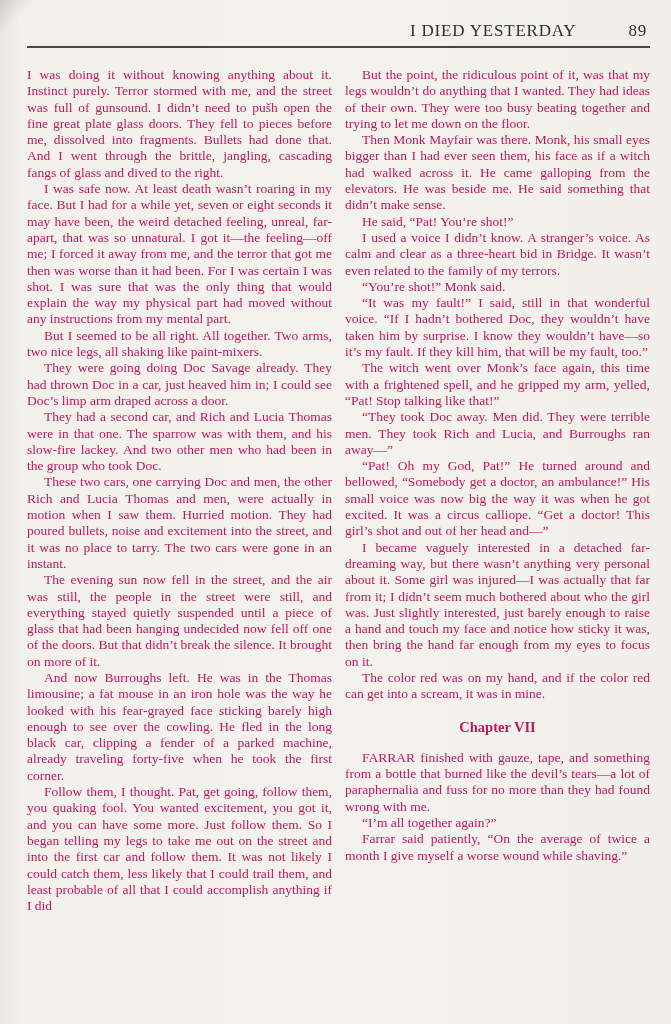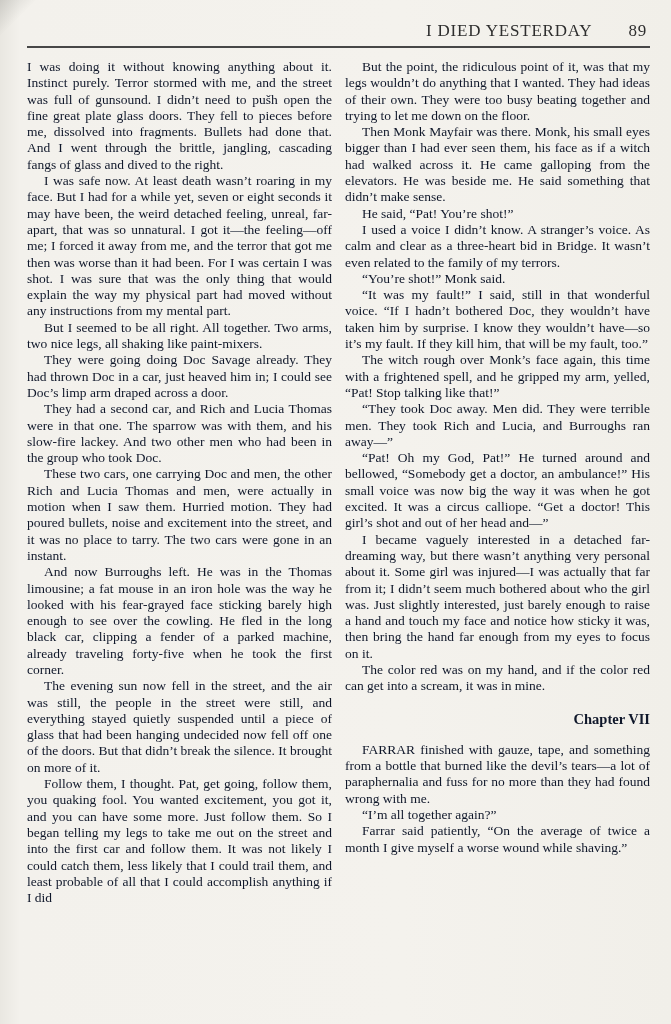--- a/index.html
+++ b/index.html
@@ -19,53 +19,54 @@
   .page {
     box-sizing: border-box;
     width: 671px;
     height: 1024px;
     padding: 21px 21px 0 27px;
   }
   .running-header {
     display: flex;
     justify-content: flex-end;
     align-items: baseline;
-    gap: 36px;
+    gap: 52px;
     font-size: 17px;
     letter-spacing: 0.8px;
     color: #2e2e2e;
     padding-right: 3px;
   }
   .header-rule {
     border: none;
     border-top: 2px solid #474747;
     margin: 5px 0 11px 0;
   }
   .columns {
     display: flex;
     gap: 13px;
   }
   .col {
     width: 305px;
     font-size: 13.5px;
     line-height: 16.3px;
     text-align: justify;
-    color: #0f172a;
+    color: #be185d;
+    margin-top: 8px;
   }
   .col p {
     margin: 0;
     text-indent: 17px;
   }
   .col p.no-indent {
     text-indent: 0;
   }
   .italic {
   }
   .chapter-heading {
-    text-align: right;
+    text-align: center;
     font-weight: bold;
     font-size: 14.5px;
     margin: 16px 0 15px 0;
   }
 </style>
 </head>
 <body>
 
 <div class="page">
   <div class="running-header">
@@ -74,32 +75,32 @@
   </div>
   <hr class="header-rule">
   <div class="columns">
     <div class="col">
         <p class="no-indent"><span>I was doing it without knowing anything about it. Instinct purely. Terror stormed with me, and the street was full of gunsound. I didn’t need to pušh open the fine great plate glass doors. They fell to pieces before me, dissolved into fragments. Bullets had done that. And I went through the brittle, jangling, cascading fangs of glass and dived to the right.</span></p>
         <p><span>I was safe now. At least death wasn’t roaring in my face. But I had for a while yet, seven or eight seconds it may have been, the weird detached feeling, unreal, far-apart, that was so unnatural. I got it—the feeling—off me; I forced it away from me, and the terror that got me then was worse than it had been. For I was certain I was shot. I was sure that was the only thing that would explain the way my physical part had moved without any instructions from my mental part.</span></p>
         <p><span>But I seemed to be all right. All together. Two arms, two nice legs, all shaking like paint-mixers.</span></p>
         <p><span>They were going doing Doc Savage already. They had thrown Doc in a car, just heaved him in; I could see Doc’s limp arm draped across a door.</span></p>
         <p><span>They had a second car, and Rich and Lucia Thomas were in that one. The sparrow was with them, and his slow-fire lackey. And two other men who had been in the group who took Doc.</span></p>
         <p><span>These two cars, one carrying Doc and men, the other Rich and Lucia Thomas and men, were actually in motion when I saw them. Hurried motion. They had poured bullets, noise and excitement into the street, and it was no place to tarry. The two cars were gone in an instant.</span></p>
+        <p><span>The evening sun now fell in the street, and the air was still, the people in the street were still, and everything stayed quietly suspended until a piece of glass that had been hanging undecided now fell off one of the doors. But that didn’t break the silence. It brought on more of it.</span></p>
         <p><span>And now Burroughs left. He was in the Thomas limousine; a fat mouse in an iron hole was the way he looked with his fear-grayed face sticking barely high enough to see over the cowling. He fled in the long black car, clipping a fender of a parked machine, already traveling forty-five when he took the first corner.</span></p>
-        <p><span>The evening sun now fell in the street, and the air was still, the people in the street were still, and everything stayed quietly suspended until a piece of glass that had been hanging undecided now fell off one of the doors. But that didn’t break the silence. It brought on more of it.</span></p>
         <p><span class="italic">Follow them, </span><span>I thought. </span><span class="italic">Pat, get going, follow them, you quaking fool. You wanted excitement, you got it, and you can have some more. Just follow them. </span><span>So I began telling my legs to take me out on the street and into the first car and follow them. It was not likely I could catch them, less likely that I could trail them, and least probable of all that I could accomplish anything if I did</span></p>
       </div>
     <div class="col">
         <p><span>But the point, the ridiculous point of it, was that my legs wouldn’t do anything that I wanted. They had ideas of their own. They were too busy beating together and trying to let me down on the floor.</span></p>
         <p><span>Then Monk Mayfair was there. Monk, his small eyes bigger than I had ever seen them, his face as if a witch had walked across it. He came galloping from the elevators. He was beside me. He said something that didn’t make sense.</span></p>
         <p><span>He said, “Pat! You’re shot!”</span></p>
         <p><span>I used a voice I didn’t know. A stranger’s voice. As calm and clear as a three-heart bid in Bridge. It wasn’t even related to the family of my terrors.</span></p>
         <p><span>“You’re shot!” Monk said.</span></p>
         <p><span>“It was my fault!” I said, still in that wonderful voice. “If I hadn’t bothered Doc, they wouldn’t have taken him by surprise. I know they wouldn’t have—so it’s my fault. If they kill him, that will be my fault, too.”</span></p>
-        <p><span>The witch rough over Monk’s face again, this time with a frightened spell, and he gripped my arm, yelled, “Pat! Stop talking like that!”</span></p>
+        <p><span>The witch went over Monk’s face again, this time with a frightened spell, and he gripped my arm, yelled, “Pat! Stop talking like that!”</span></p>
         <p><span>“They took Doc away. Men did. They were terrible men. They took Rich and Lucia, and Burroughs ran away—”</span></p>
         <p><span>“Pat! Oh my God, Pat!” He turned around and bellowed, “Somebody get a doctor, an ambulance!” His small voice was now big the way it was when he got excited. It was a circus calliope. “Get a doctor! This girl’s shot and out of her head and—”</span></p>
         <p><span>I became vaguely interested in a detached far-dreaming way, but there wasn’t anything very personal about it. Some girl was injured—I was actually that far from it; I didn’t seem much bothered about who the girl was. Just slightly interested, just barely enough to raise a hand and touch my face and notice how sticky it was, then bring the hand far enough from my eyes to focus on it.</span></p>
         <p><span>The color red was on my hand, and if the color red can get into a scream, it was in mine.</span></p>
         <div class="chapter-heading">Chapter VII</div>
         <p><span>FARRAR finished with gauze, tape, and something from a bottle that burned like the devil’s tears—a lot of paraphernalia and fuss for no more than they had found wrong with me.</span></p>
         <p><span>“I’m all together again?”</span></p>
         <p><span>Farrar said patiently, “On the average of twice a month I give myself a worse wound while shaving.”</span></p>
       </div>
   </div>

